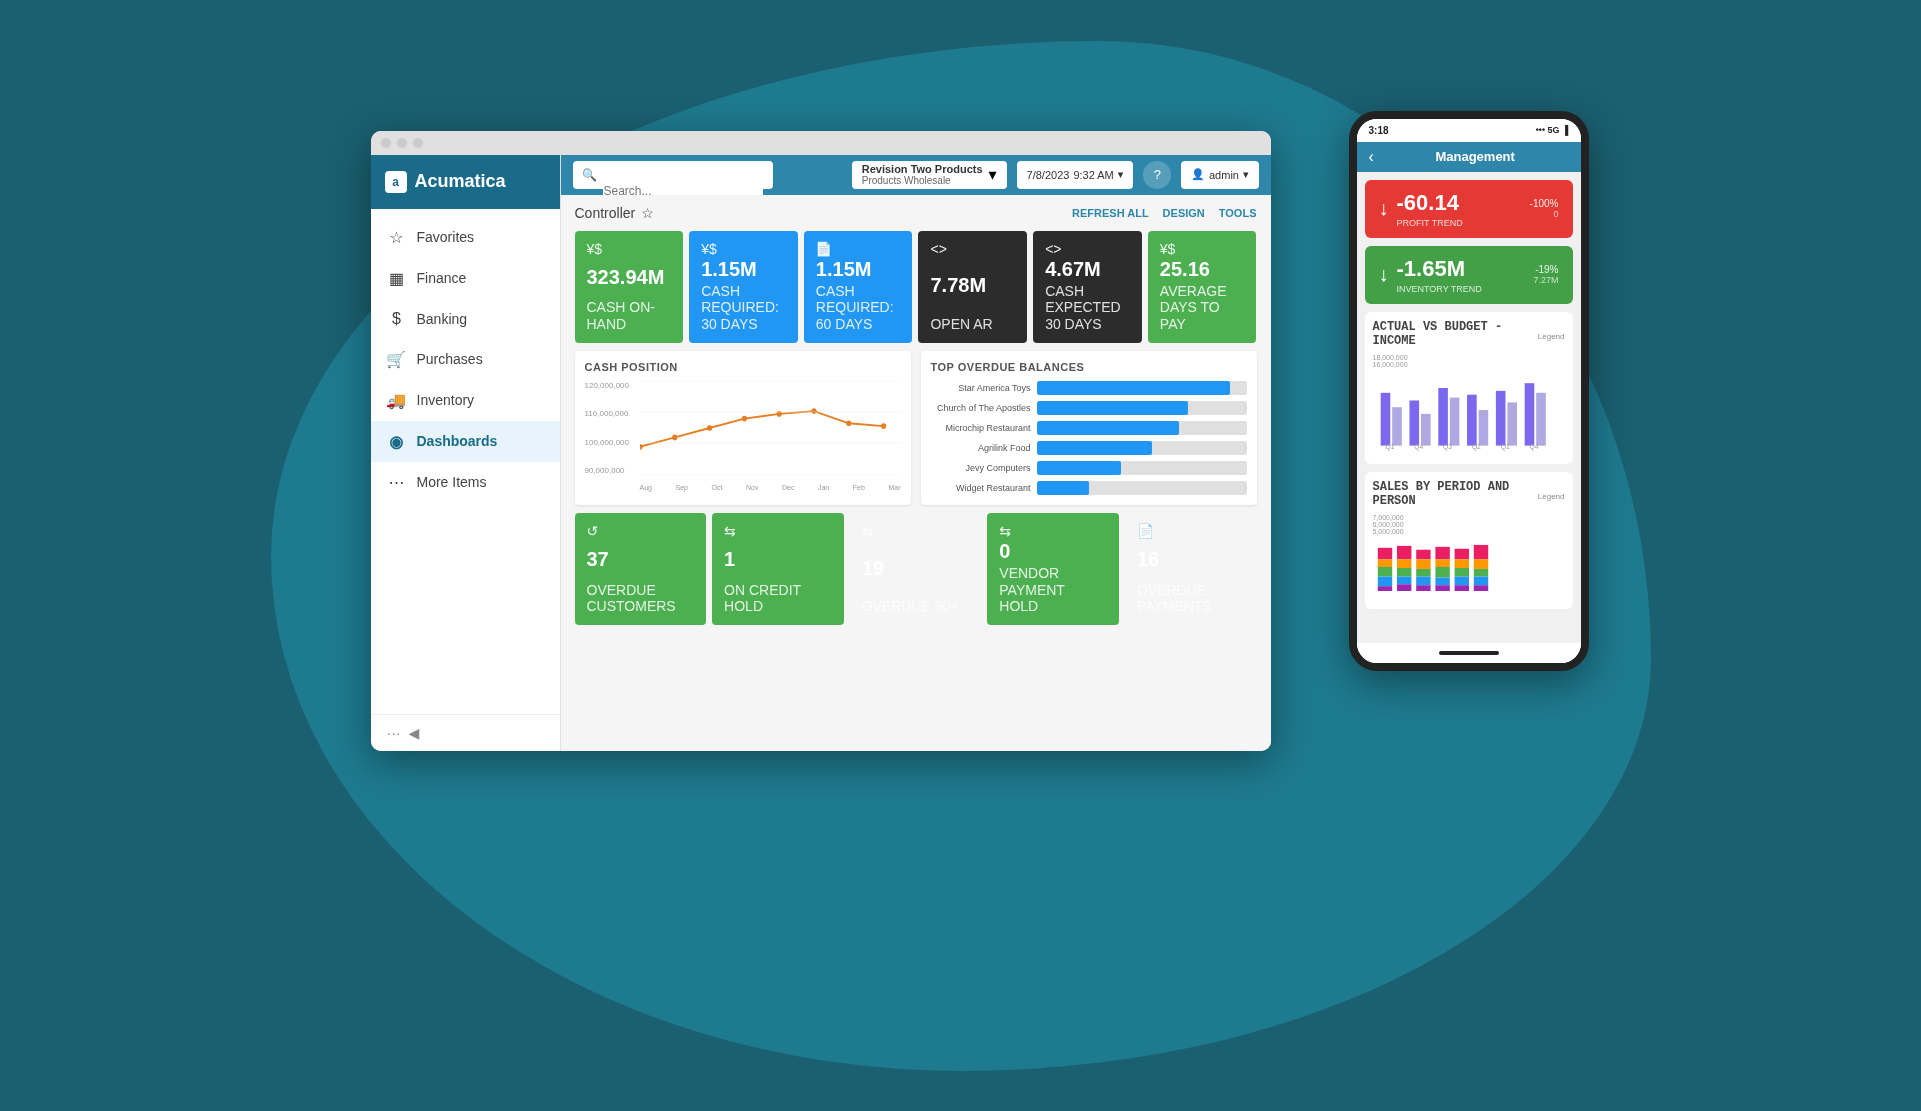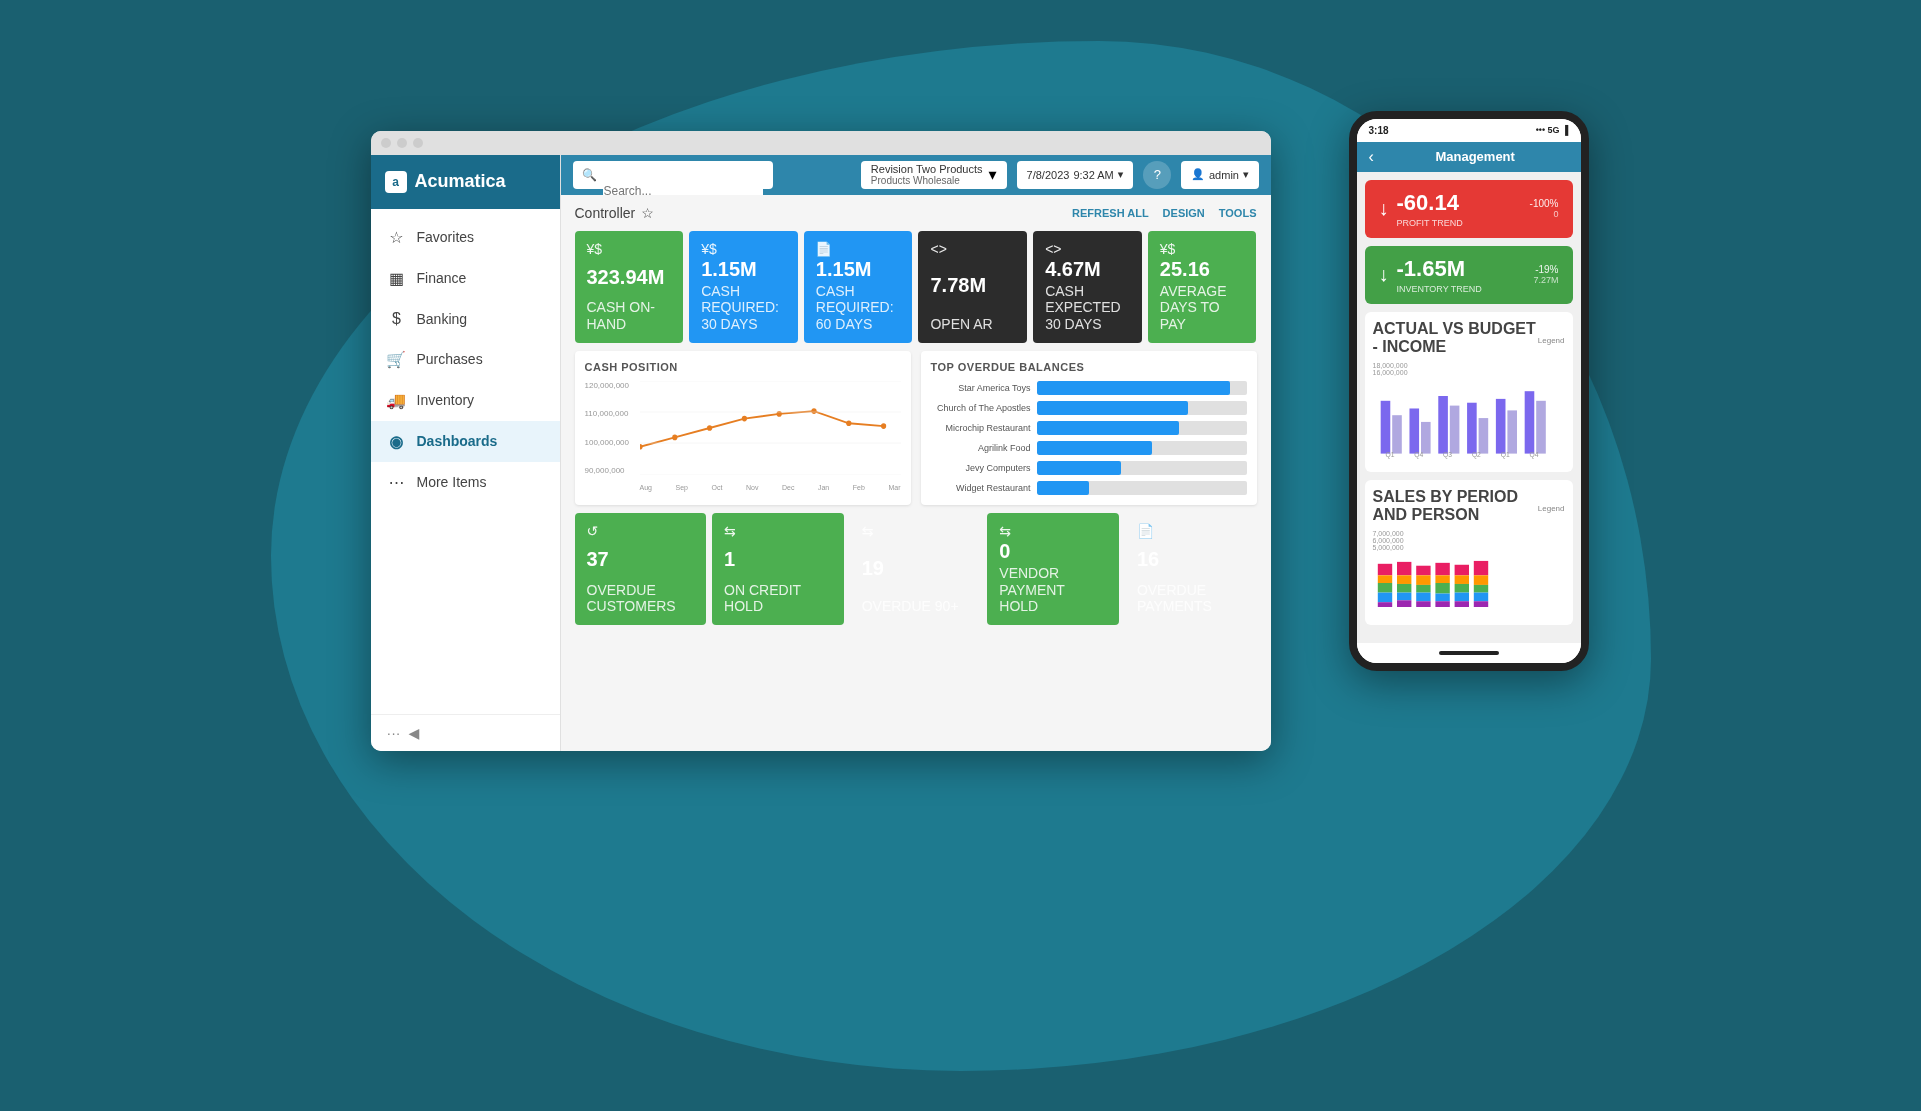--- a/index.html
+++ b/index.html
@@ -184,21 +184,21 @@
     .topbar-company {
       background: #fff;
       border-radius: 4px;
       padding: 4px 10px;
       display: flex;
       align-items: center;
       gap: 6px;
       cursor: pointer;
       height: 28px;
     }
-    .company-name { font-size: 11px; font-weight: 400; color: #333; }
+    .company-name { font-size: 11px; font-weight: 700; color: #333; }
     .company-sub { font-size: 10px; color: #666; }
     .company-info { display: flex; flex-direction: column; }
 
     .topbar-date {
       background: #fff;
       border-radius: 4px;
       padding: 4px 10px;
       font-size: 11px;
       color: #333;
       height: 28px;
@@ -448,21 +448,21 @@
     .phone-kpi-right { text-align: right; }
     .phone-kpi-pct { font-size: 10px; opacity: 0.9; }
     .phone-kpi-sub { font-size: 9px; opacity: 0.7; }
     .phone-kpi-label { font-size: 9px; opacity: 0.8; margin-top: 2px; text-transform: uppercase; }
 
     .phone-chart-section {
       background: #fff;
       border-radius: 6px;
       padding: 8px;
     }
-    .phone-chart-title { font-size: 16px; font-weight: 700; color: #444; margin-bottom: 6px; text-transform: uppercase; }
+    .phone-chart-title { font-size: 12px; font-weight: 700; color: #444; margin-bottom: 6px; text-transform: uppercase; font-family: Liberation Mono, monospace; }
 
     .phone-bottom-bar {
       background: #fff;
       height: 20px;
       display: flex;
       align-items: center;
       justify-content: center;
     }
     .phone-home-indicator {
       width: 60px;

